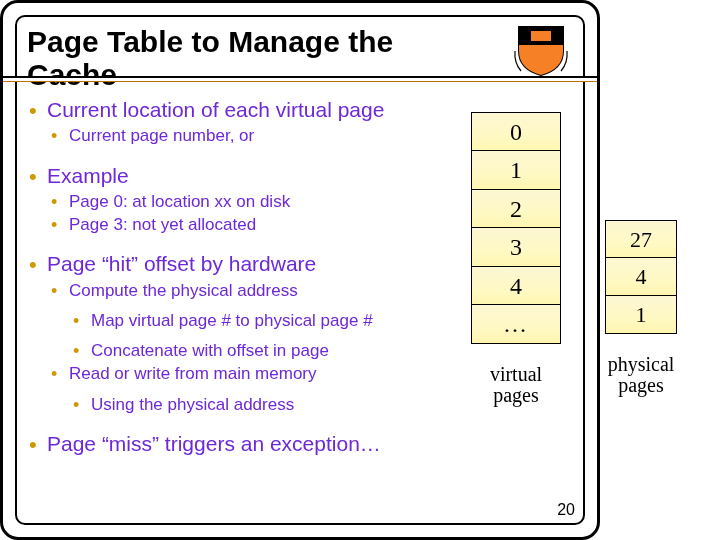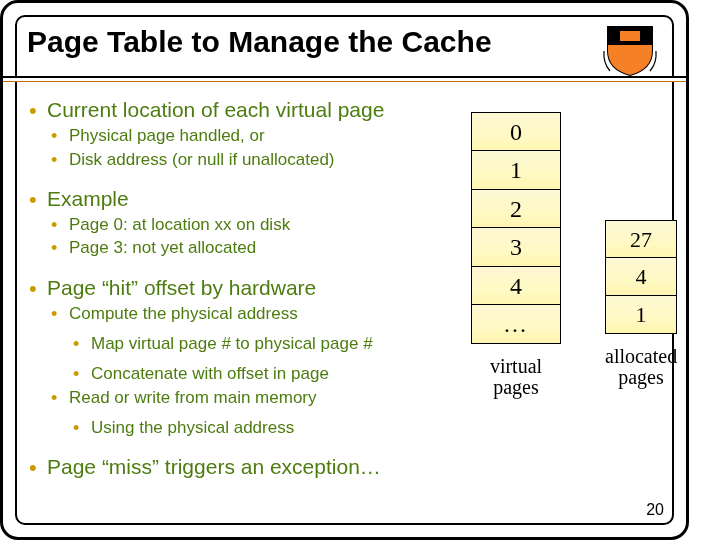--- a/index.html
+++ b/index.html
@@ -5,21 +5,21 @@
   * { box-sizing: border-box; margin: 0; padding: 0; }
   body {
     width: 720px;
     height: 540px;
     background: #ffffff;
     font-family: Arial, Helvetica, sans-serif;
     position: relative;
     overflow: hidden;
   }
   .slide {
-    width: 689px;
+    width: 600px;
     height: 540px;
     border: 3px solid #000;
     border-radius: 18px;
     position: relative;
     background: #fff;
   }
   .inner-border {
     position: absolute;
     top: 12px; left: 12px; right: 12px; bottom: 12px;
     border: 2px solid #000;
@@ -50,21 +50,21 @@
     top: 18px;
     right: 28px;
     width: 56px;
     height: 56px;
   }
   .content {
     position: absolute;
     top: 88px;
     left: 26px;
     width: 425px;
-    color: #4d7c0f;
+    color: #6d28d9;
   }
   .b1 {
     font-size: 21px;
     line-height: 1.25;
     margin-top: 6px;
     position: relative;
     padding-left: 18px;
   }
   .b1::before {
     content: "•";
@@ -125,21 +125,21 @@
     margin-top: -1.5px;
     background: linear-gradient(to bottom, #fdf7d4 0%, #fff9c4 60%, #fff6b0 100%);
   }
   .ppages .cell {
     font-size: 22px;
   }
   .col-label {
     text-align: center;
     font-family: "Times New Roman", serif;
     font-size: 20px;
-    margin-top: 12px;
+    margin-top: 20px;
     line-height: 1.05;
   }
   .pagenum {
     position: absolute;
     bottom: 18px;
     right: 22px;
     font-size: 16px;
     font-family: Arial, sans-serif;
   }
   .dots { letter-spacing: 2px; }
@@ -161,22 +161,21 @@
       <path d="M6 24 H50 V30 Q50 48 28 54 Q6 48 6 30 Z" fill="#f58025"></path>
       <g stroke="#000" stroke-width="1.2" fill="none">
         <path d="M2 30 Q1 42 8 50"></path>
         <path d="M54 30 Q55 42 48 50"></path>
       </g>
     </svg>
   </div>
 
   <div class="content">
     <div class="b1">Current location of each virtual page</div>
-    <div class="b2">Physical page handled, or</div>
-    <div class="b2">Disk address (or null if unallocated)</div>
+    <div class="b2">Current page number, or</div>
     <div class="gap"></div>
 
     <div class="b1">Example</div>
     <div class="b2">Page 0: at location xx on disk</div>
     <div class="b2">Page 3: not yet allocated</div>
     <div class="gap"></div>
 
     <div class="b1">Page “hit” offset by hardware</div>
     <div class="b2">Compute the physical address</div>
     <div class="b3">Map virtual page # to physical page #</div>
@@ -199,19 +198,19 @@
       <span>virtual</span><br>
       <span>pages</span>
     </div>
   </div>
 
   <div class="ppages">
     <div class="cell">27</div>
     <div class="cell">4</div>
     <div class="cell">1</div>
     <div class="col-label">
-      <span>allocated</span><br>
+      <span>physical</span><br>
       <span>pages</span>
     </div>
   </div>
 
   <div class="pagenum">20</div>
 </div>
 
 </body></html>

